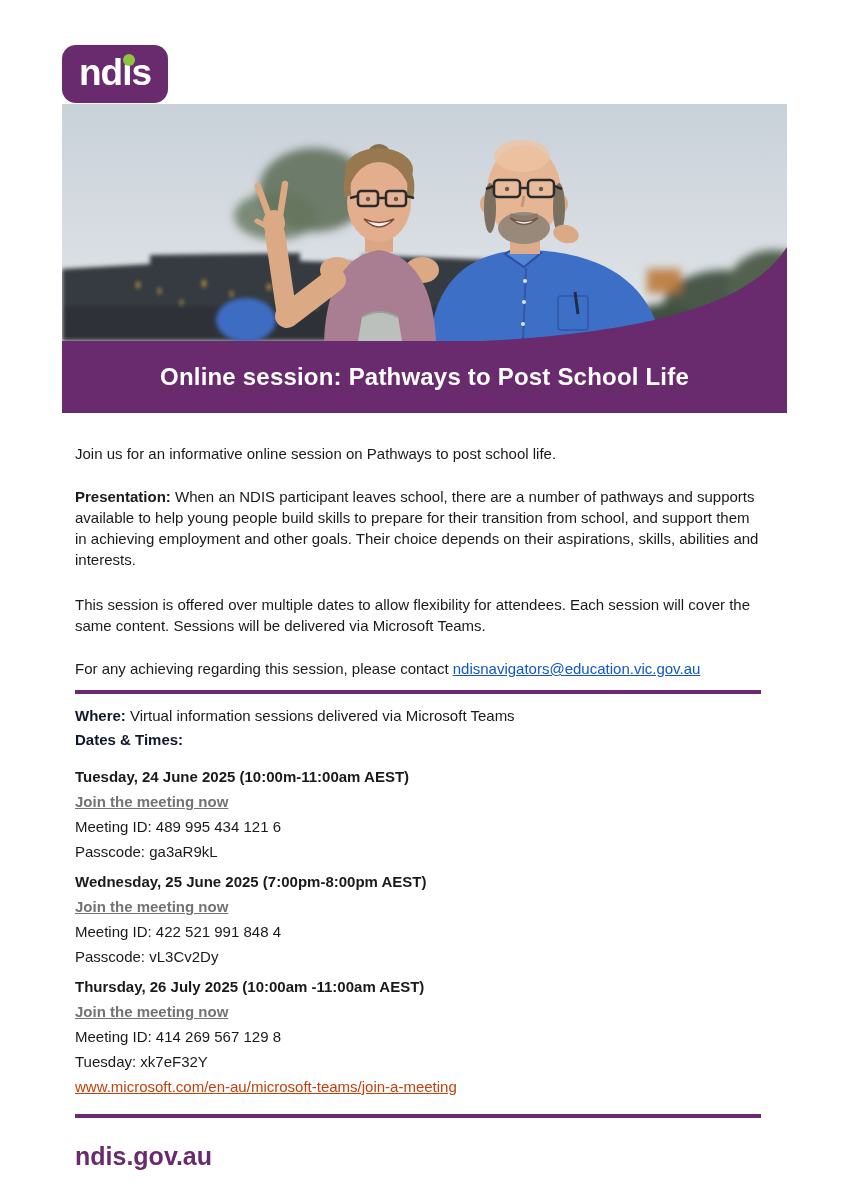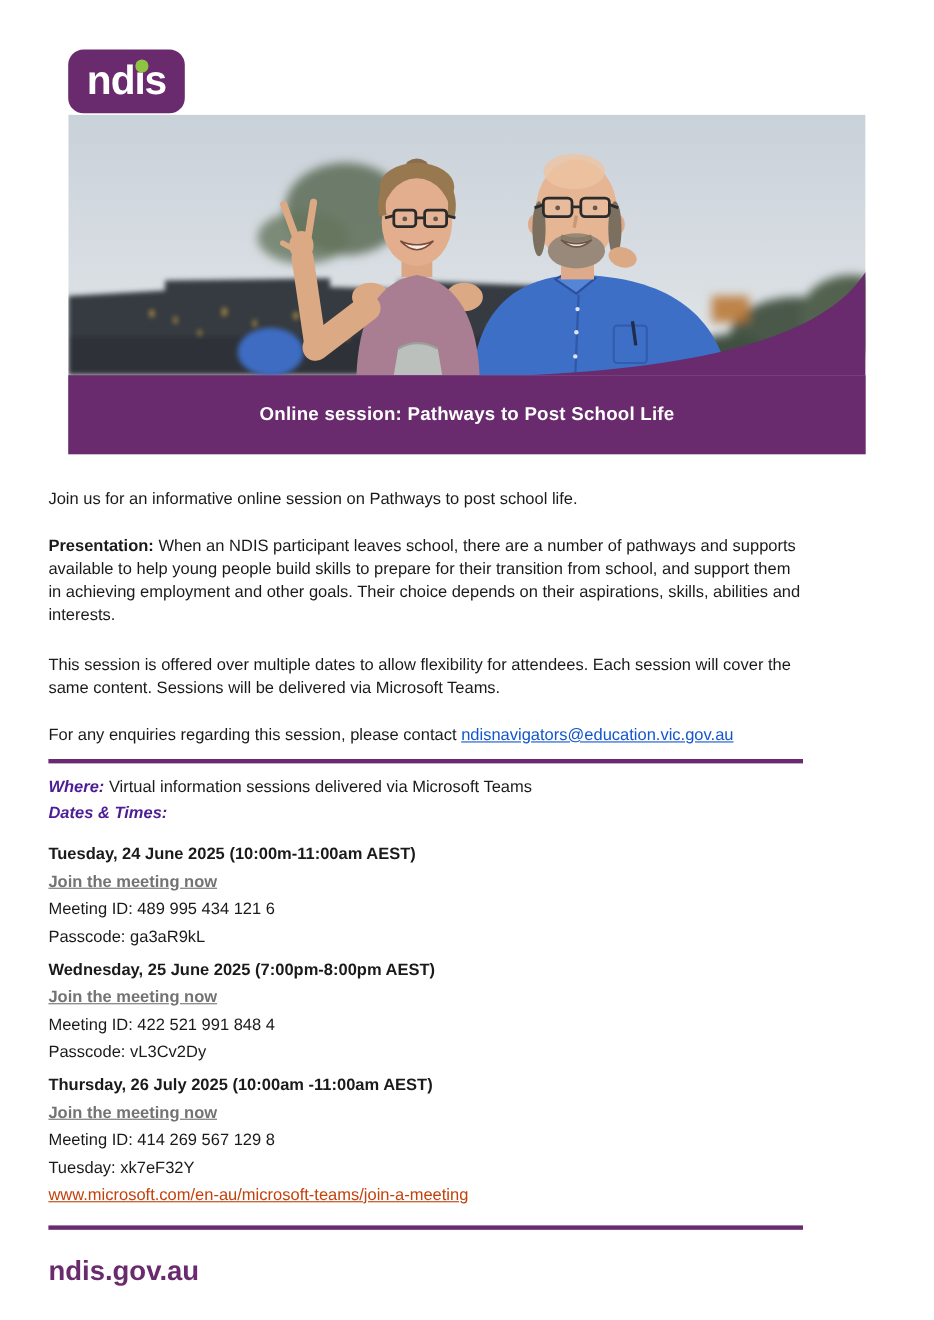--- a/index.html
+++ b/index.html
@@ -10,31 +10,31 @@
   .logo{position:absolute;left:62px;top:45px;width:106px;height:58px;background:#692A6E;border-radius:14px;}
   .logo-text{position:absolute;left:0;top:0;width:106px;height:60px;line-height:56px;text-align:center;color:#fff;font-size:37px;font-weight:bold;letter-spacing:-1px;border-radius:20px;}
   .logo-dot{position:absolute;left:61px;top:9px;width:12px;height:12px;border-radius:50%;background:#8EC441;}
 
   
   .hero{position:absolute;left:62px;top:104px;width:725px;height:237px;overflow:hidden;}
   .hero svg{display:block;}
 
   
   .banner{position:absolute;left:62px;top:341px;width:725px;height:72px;background:#692A6E;display:flex;align-items:center;justify-content:center;}
-  .banner h1{margin:0;color:#ffffff;font-size:17px;font-weight:bold;letter-spacing:.2px;}
-
-  
-  .content{position:absolute;left:44px;top:413px;width:686px;font-size:15px;line-height:21px;}
+  .banner h1{margin:0;color:#ffffff;font-size:24px;font-weight:bold;letter-spacing:.2px;}
+
+  
+  .content{position:absolute;left:75px;top:413px;width:686px;font-size:15px;line-height:21px;}
   .content p{margin:0;}
   .p-lead{margin-top:30px !important;}
   .p-pres{margin-top:22px !important;}
   .p-multi{margin-top:24px !important;}
   .p-enq{margin-top:22px !important;}
   .bold{font-weight:bold;}
-  .purple-label{color:#4c1d95;font-weight:bold;font-style:italic;}
+  .purple-label{color:#0f172a;font-weight:bold;}
   a.blue-link{color:#1155CC;text-decoration:underline;}
   a.blue-link-bold{color:#737373;text-decoration:underline;font-weight:bold;}
   a.blue-link-light{color:#c2410c;text-decoration:underline;}
   .rule{height:4px;background:#692A6E;border:none;margin:11px 0 0 0;width:686px;}
   .rule2{height:4px;background:#692A6E;border:none;margin:17px 0 0 0;width:686px;}
   .where-line{margin-top:11px !important;}
   .dates-line{margin-top:3px !important;}
   .session{margin-top:9px;}
   .session.first{margin-top:16px;}
   .session > div{margin-bottom:4px;line-height:21px;}
@@ -169,21 +169,21 @@
   </div>
 
   <div class="content">
 
     <p class="p-lead">Join us for an informative online session on Pathways to post school life.</p>
 
     <p class="p-pres"><span class="bold">Presentation:</span><span> When an NDIS participant leaves school, there are a number of pathways and supports available to help young people build skills to prepare for their transition from school, and support them in achieving employment and other goals. Their choice depends on their aspirations, skills, abilities and interests.</span></p>
 
     <p class="p-multi">This session is offered over multiple dates to allow flexibility for attendees. Each session will cover the same content. Sessions will be delivered via Microsoft Teams.</p>
 
-    <p class="p-enq"><span>For any enquiries regarding this session, please contact </span><a href="#" class="blue-link">ndisnavigators@education.vic.gov.au</a></p>
+    <p class="p-enq"><span>For any achieving regarding this session, please contact </span><a href="#" class="blue-link">ndisnavigators@education.vic.gov.au</a></p>
 
     <hr class="rule">
 
     <p class="where-line"><span class="purple-label">Where:</span><span> Virtual information sessions delivered via Microsoft Teams</span></p>
 
     <p class="dates-line purple-label">Dates &amp; Times:</p>
 
     <div class="session first">
       <div class="s-head">Tuesday, 24 June 2025 (10:00m-11:00am AEST)</div>
       <div><a href="#" class="blue-link-bold">Join the meeting now</a></div>

